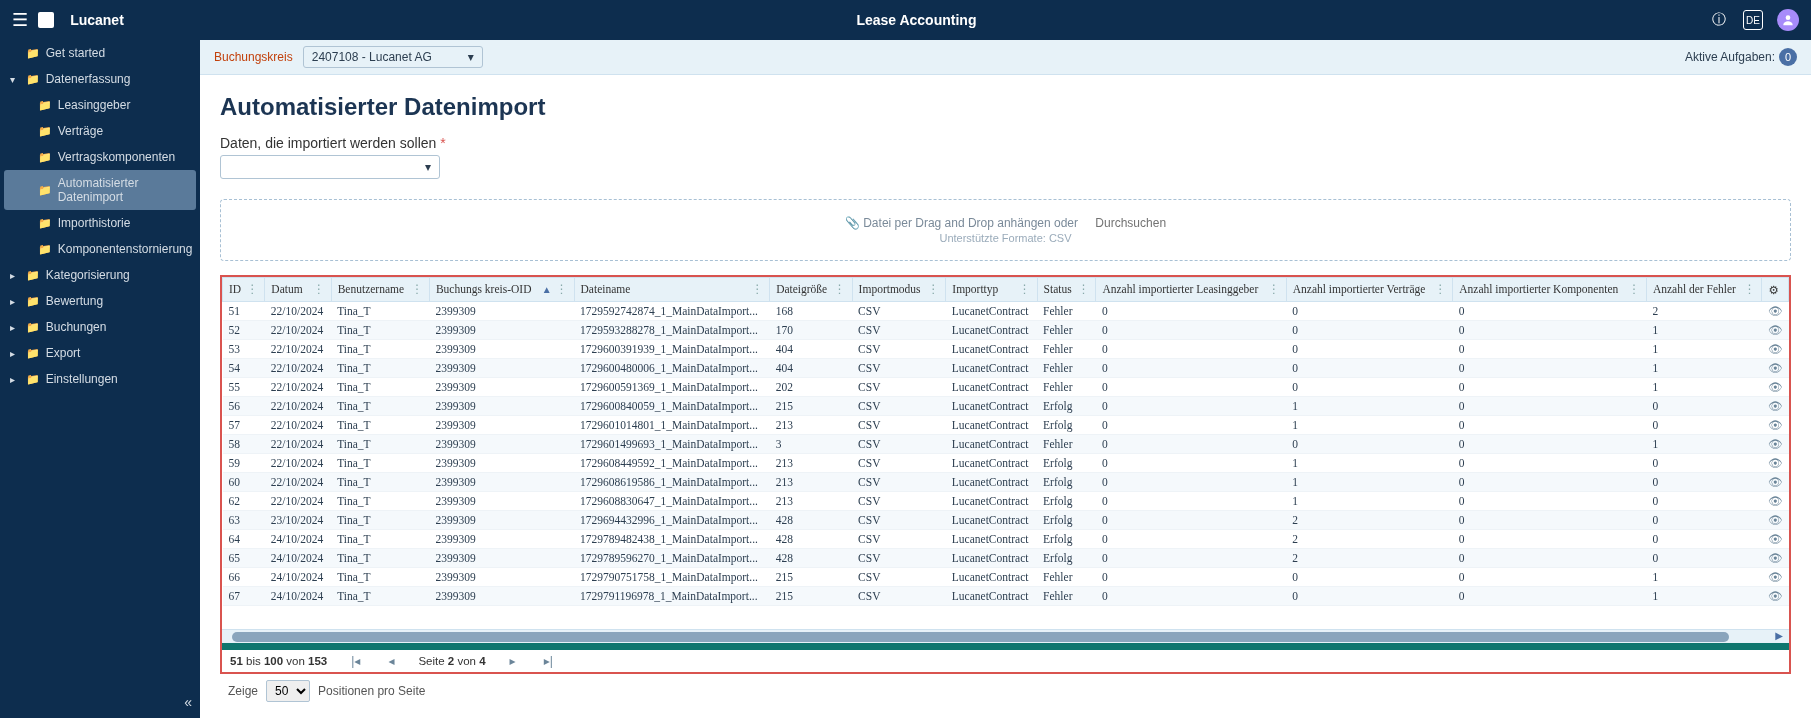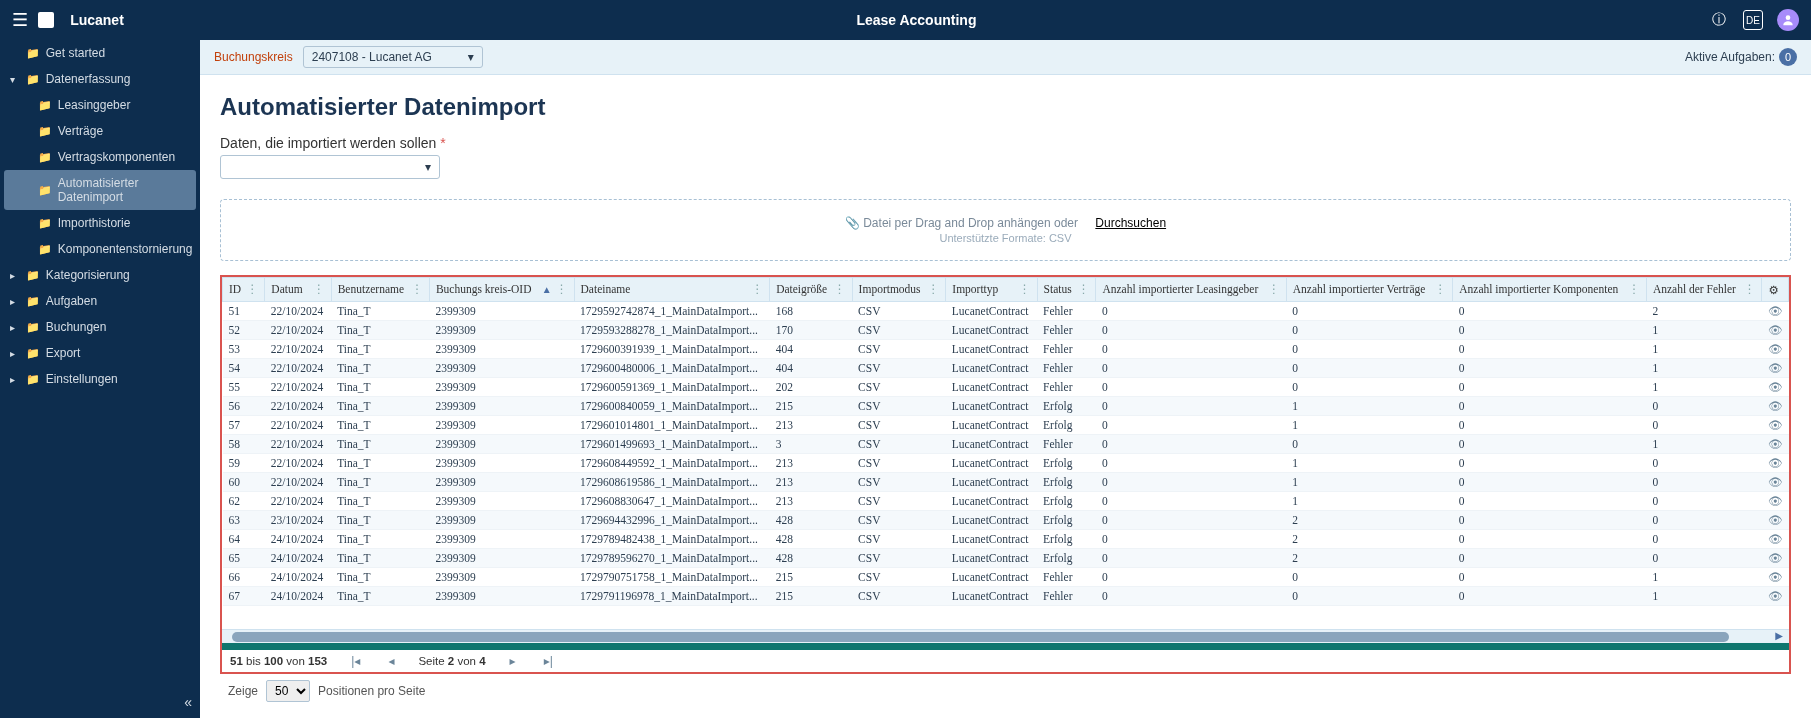--- a/index.html
+++ b/index.html
@@ -41,21 +41,21 @@
 
 
 .content { padding: 18px 20px 10px 20px; overflow: hidden; display: flex; flex-direction: column; flex: 1; }
 .page-title { font-size: 24px; font-weight: 600; color: #1c3553; margin-bottom: 14px; }
 .field-label { font-size: 14px; color: #333; margin-bottom: 4px; display: block; }
 .field-label .req { color: #d9534f; }
 .select-box { border: 1px solid #b0c4d4; border-radius: 3px; padding: 4px 8px; width: 220px; height: 24px; display: flex; justify-content: flex-end; align-items: center; cursor: pointer; }
 
 
 .dropzone { margin-top: 20px; border: 1px dashed #a8c0d4; border-radius: 4px; padding: 16px; text-align: center; color: #7a8a99; font-size: 12px; }
-.dropzone .browse { color: #000000; text-decoration: underline; cursor: pointer; margin-left: 14px; }
+.dropzone .browse { color: #737373; cursor: pointer; margin-left: 14px; }
 .dropzone .sub { font-size: 11px; color: #9aabba; margin-top: 2px; }
 
 
 .table-border { border: 2px solid #d9534f; margin-top: 14px; flex: 1; display: flex; flex-direction: column; overflow: hidden; }
 
 .grid-wrap { flex: 1; overflow: auto; position: relative; }
 table.grid { border-collapse: collapse; width: 100%; font-size: 11.5px; font-family: Liberation Serif, serif; }
 .grid thead th { background: #e7f2f8; text-align: left; padding: 4px 6px; border: 1px solid #cfe2ef; font-weight: normal; color: #333; position: sticky; top: 0; white-space: normal; }
 .grid thead th .th-wrap { display: flex; align-items: center; justify-content: space-between; gap: 4px; }
 .th-txt { flex: 1; line-height: 1.2; }
@@ -139,21 +139,21 @@
         <span>Komponentenstornierung</span>
       </div>
       <div class="nav-item">
         <span class="chev">▸</span>
         <span class="folder">📁</span>
         <span>Kategorisierung</span>
       </div>
       <div class="nav-item">
         <span class="chev">▸</span>
         <span class="folder">📁</span>
-        <span>Aufgaben</span>
+        <span>Bewertung</span>
       </div>
       <div class="nav-item">
         <span class="chev">▸</span>
         <span class="folder">📁</span>
         <span>Buchungen</span>
       </div>
       <div class="nav-item">
         <span class="chev">▸</span>
         <span class="folder">📁</span>
         <span>Export</span>

